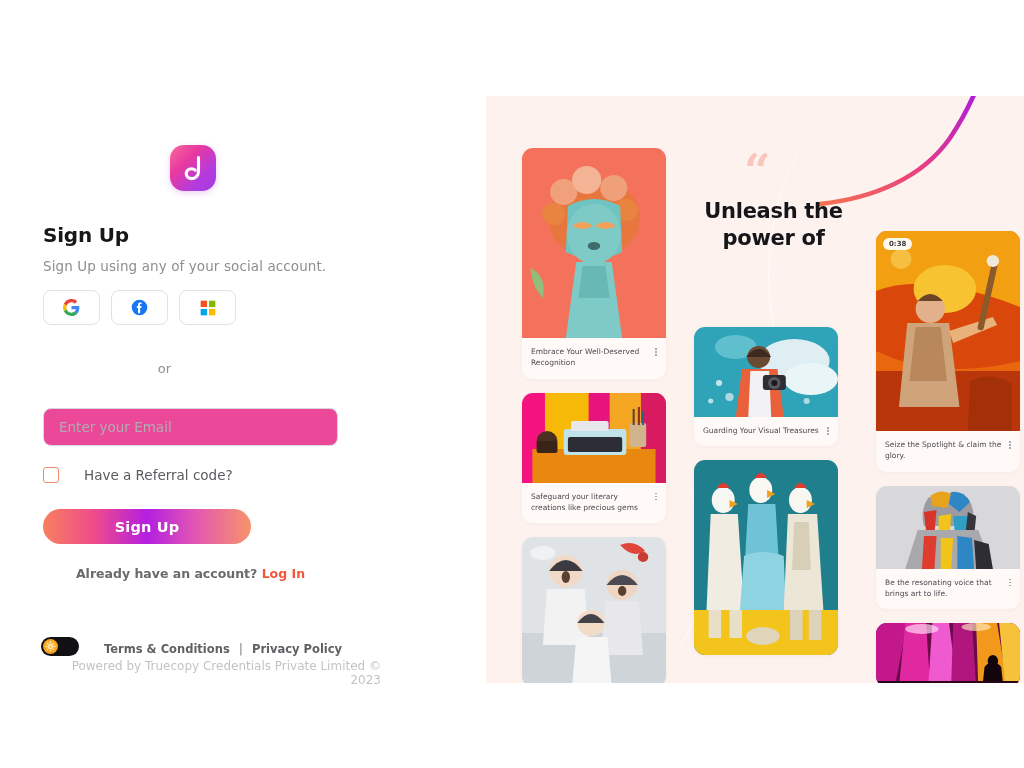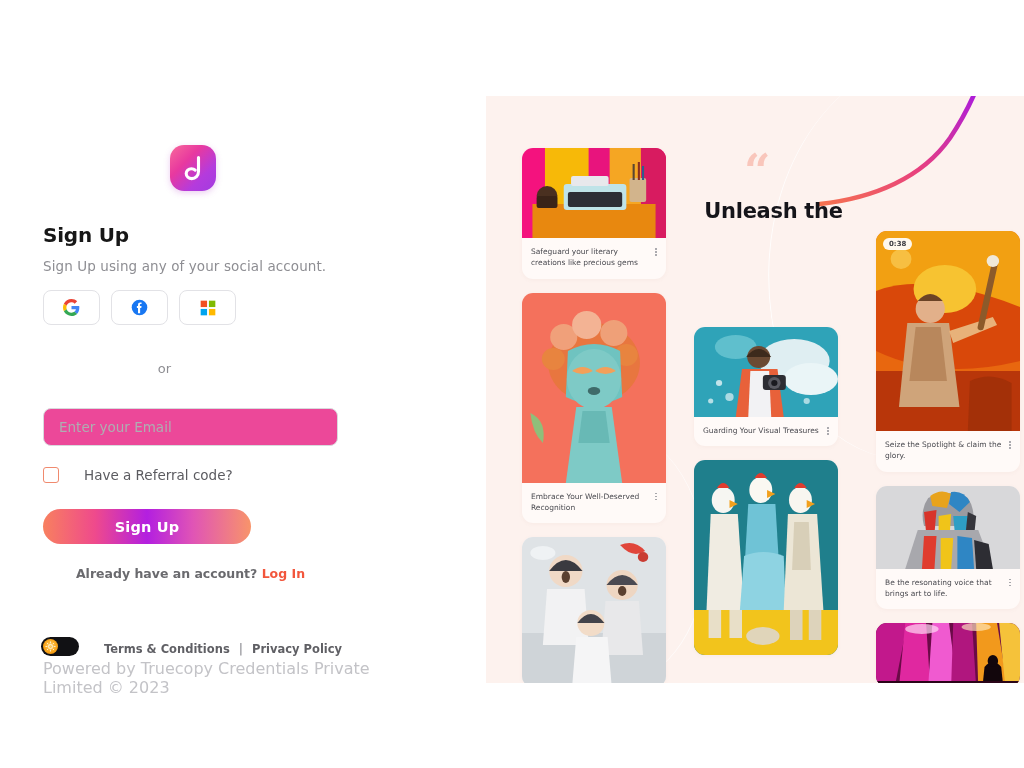--- a/index.html
+++ b/index.html
@@ -90,22 +90,22 @@
     background: radial-gradient(circle at 50% 45%, #ffd36e 0%, #f9a51a 55%, #e8880a 100%);
     display: flex; align-items: center; justify-content: center;
   }
   .footer-links {
     position: absolute; left: 104px; top: 642px;
     font-size: 11.5px; color: #5f5f64; font-weight: 600;
   }
   .footer-links span { cursor: pointer; }
   .footer-sep { color: #9a9a9f; margin: 0 5px; cursor: default; }
   .footer-credit {
-    position: absolute; left: 43px; top: 659px; width: 338px; text-align: left;
-    font-size: 16px; color: #c3c3c7;
+    position: absolute; left: 43px; top: 659px; width: 338px; text-align: right;
+    font-size: 12px; color: #c3c3c7;
   }
 
   
   .showcase {
     position: absolute; left: 486px; top: 96px; width: 538px; height: 587px;
     background: #fdf2ee; overflow: hidden;
   }
   .arc {
     position: absolute; right: -60px; top: -40px; width: 320px; height: 400px;
     border-left: 1.5px solid rgba(255,255,255,0.85); border-radius: 60% 0 0 40%;
@@ -272,23 +272,54 @@
           <stop offset="100%" stop-color="#a317e8"></stop>
         </linearGradient>
       </defs>
       <path d="M6 118 C 60 112, 108 92, 136 52 C 152 28, 160 10, 166 -6" fill="none" stroke="url(#sw)" stroke-width="4.6" stroke-linecap="round"></path>
     </svg>
 
     <div class="quote-mark">“</div>
 
     <div class="headline">
       <div class="ln">Unleash the</div>
+      <div class="ln">power of</div>
     </div>
 
     <div class="col col-1">
+
+      <div class="card">
+        <div class="thumb" style="height:190px">
+          <svg viewBox="0 0 138 190" preserveAspectRatio="none">
+            <rect width="138" height="190" fill="#f4715c"></rect>
+            <ellipse cx="69" cy="70" rx="44" ry="40" fill="#e8763f"></ellipse>
+            <circle cx="40" cy="44" r="13" fill="#f0a07a"></circle>
+            <circle cx="62" cy="32" r="14" fill="#f3b394"></circle>
+            <circle cx="88" cy="40" r="13" fill="#efa078"></circle>
+            <circle cx="100" cy="62" r="11" fill="#e8843f"></circle>
+            <circle cx="30" cy="66" r="11" fill="#e8843f"></circle>
+            <path d="M44 58 Q69 44 94 58 L96 104 Q69 118 42 104 Z" fill="#6fc3c0"></path>
+            <ellipse cx="69" cy="86" rx="26" ry="30" fill="#7ecac6"></ellipse>
+            <path d="M48 78 Q58 70 68 78 Q58 84 48 78Z" fill="#f3a05a"></path>
+            <path d="M70 78 Q80 70 90 78 Q80 84 70 78Z" fill="#f3a05a"></path>
+            <ellipse cx="69" cy="98" rx="6" ry="4" fill="#3f6b6a"></ellipse>
+            <path d="M52 114 L86 114 L96 190 L42 190 Z" fill="#7ecac6"></path>
+            <path d="M58 118 L80 118 L84 150 L54 150 Z" fill="#68b9b5"></path>
+            <path d="M8 120 Q24 128 20 150 Q10 140 8 120Z" fill="#8fbf7a"></path>
+          </svg>
+        </div>
+        <div class="cap">
+          <div class="cap-text">Embrace Your Well-Deserved Recognition</div>
+          <div class="dots">
+              <i></i>
+              <i></i>
+              <i></i>
+            </div>
+        </div>
+      </div>
 
       <div class="card">
         <div class="thumb" style="height:90px">
           <svg viewBox="0 0 138 90" preserveAspectRatio="none">
             <rect width="138" height="90" fill="#f4127e"></rect>
             <rect x="22" y="0" width="42" height="90" fill="#f7b908"></rect>
             <rect x="64" y="0" width="20" height="90" fill="#e8147d"></rect>
             <rect x="84" y="0" width="30" height="90" fill="#f5a623"></rect>
             <rect x="114" y="0" width="24" height="90" fill="#d81b60"></rect>
             <rect x="10" y="56" width="118" height="34" fill="#e8880f"></rect>
@@ -298,50 +329,20 @@
             <rect x="103" y="30" width="16" height="24" rx="2" fill="#d2b48c"></rect>
             <rect x="106" y="16" width="2" height="16" fill="#5a4632"></rect>
             <rect x="111" y="14" width="2" height="18" fill="#8b2f1f"></rect>
             <rect x="115" y="18" width="2" height="14" fill="#2f5d8b"></rect>
             <circle cx="24" cy="48" r="10" fill="#4a3020"></circle>
             <rect x="14" y="48" width="20" height="12" rx="2" fill="#3a2418"></rect>
           </svg>
         </div>
         <div class="cap">
           <div class="cap-text">Safeguard your literary creations like precious gems</div>
-          <div class="dots">
-              <i></i>
-              <i></i>
-              <i></i>
-            </div>
-        </div>
-      </div>
-
-      <div class="card">
-        <div class="thumb" style="height:190px">
-          <svg viewBox="0 0 138 190" preserveAspectRatio="none">
-            <rect width="138" height="190" fill="#f4715c"></rect>
-            <ellipse cx="69" cy="70" rx="44" ry="40" fill="#e8763f"></ellipse>
-            <circle cx="40" cy="44" r="13" fill="#f0a07a"></circle>
-            <circle cx="62" cy="32" r="14" fill="#f3b394"></circle>
-            <circle cx="88" cy="40" r="13" fill="#efa078"></circle>
-            <circle cx="100" cy="62" r="11" fill="#e8843f"></circle>
-            <circle cx="30" cy="66" r="11" fill="#e8843f"></circle>
-            <path d="M44 58 Q69 44 94 58 L96 104 Q69 118 42 104 Z" fill="#6fc3c0"></path>
-            <ellipse cx="69" cy="86" rx="26" ry="30" fill="#7ecac6"></ellipse>
-            <path d="M48 78 Q58 70 68 78 Q58 84 48 78Z" fill="#f3a05a"></path>
-            <path d="M70 78 Q80 70 90 78 Q80 84 70 78Z" fill="#f3a05a"></path>
-            <ellipse cx="69" cy="98" rx="6" ry="4" fill="#3f6b6a"></ellipse>
-            <path d="M52 114 L86 114 L96 190 L42 190 Z" fill="#7ecac6"></path>
-            <path d="M58 118 L80 118 L84 150 L54 150 Z" fill="#68b9b5"></path>
-            <path d="M8 120 Q24 128 20 150 Q10 140 8 120Z" fill="#8fbf7a"></path>
-          </svg>
-        </div>
-        <div class="cap">
-          <div class="cap-text">Embrace Your Well-Deserved Recognition</div>
           <div class="dots">
               <i></i>
               <i></i>
               <i></i>
             </div>
         </div>
       </div>
 
       <div class="card nocap">
         <div class="thumb" style="height:150px">

